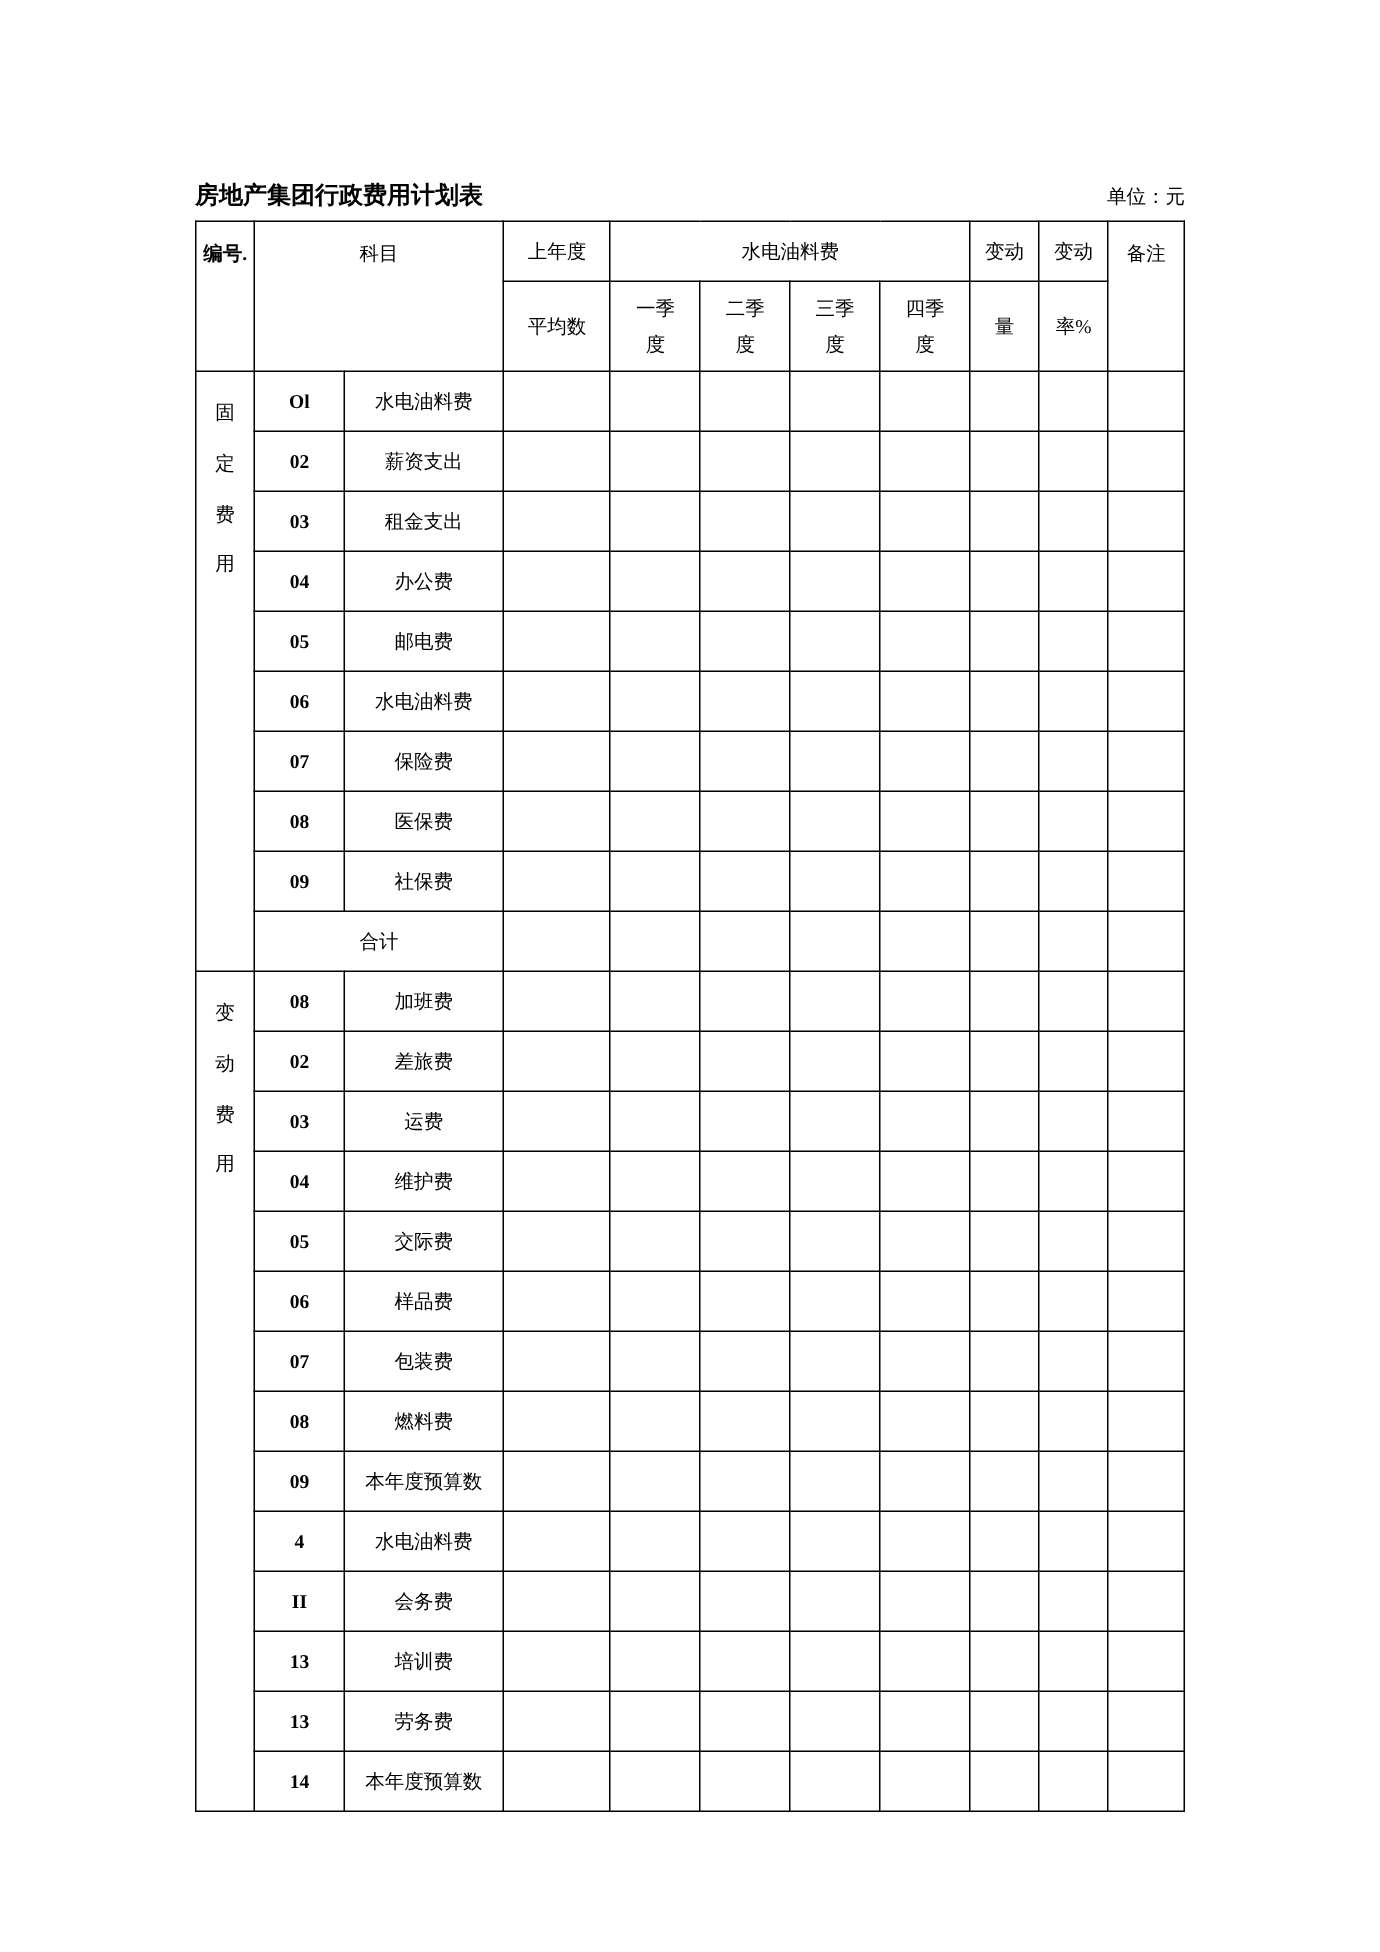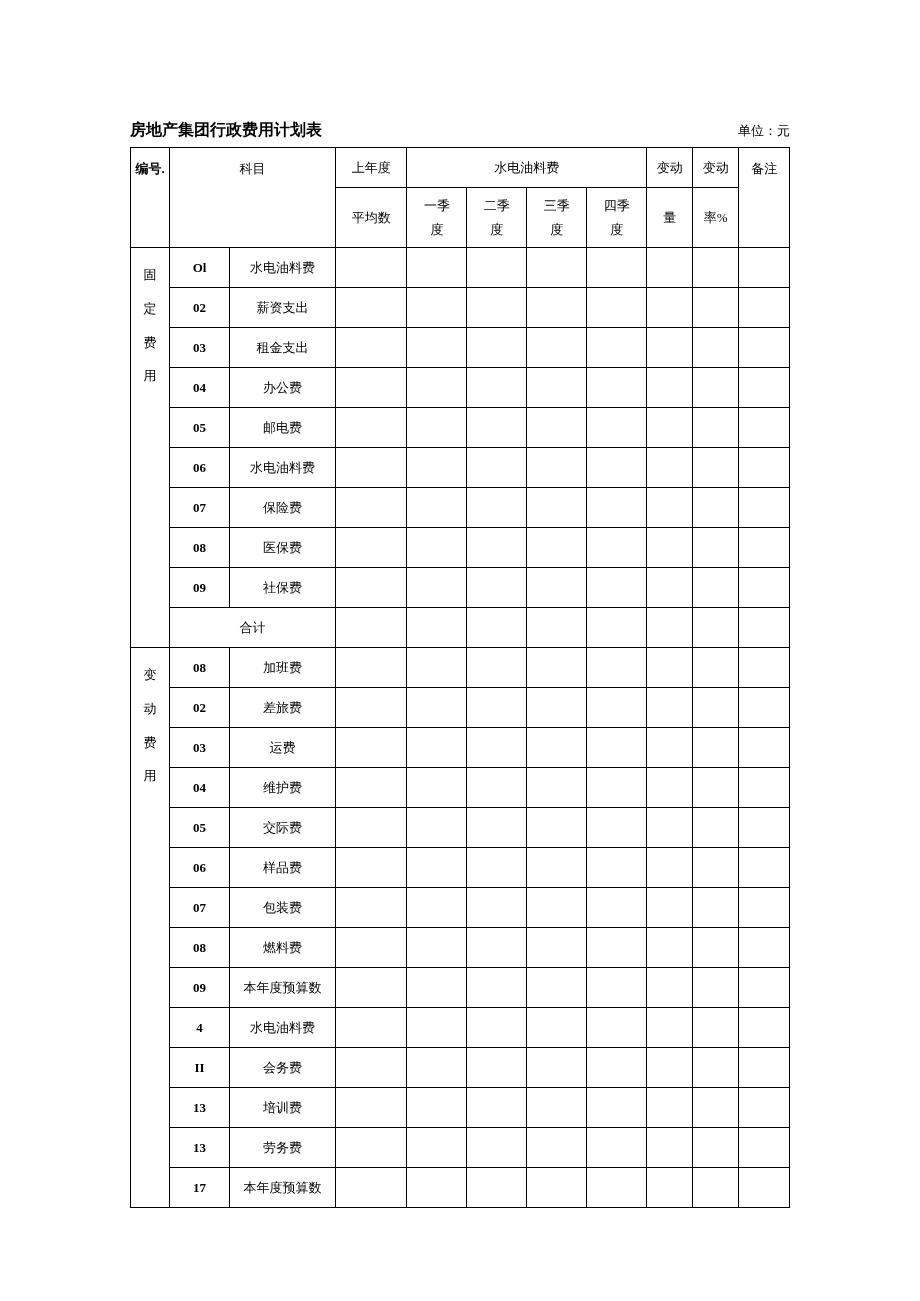--- a/index.html
+++ b/index.html
@@ -388,21 +388,21 @@
         <td></td>
         <td></td>
         <td></td>
         <td></td>
         <td></td>
         <td></td>
         <td></td>
         <td></td>
       </tr>
       <tr>
-        <td class="num-cell">17</td>
+        <td class="num-cell">14</td>
         <td>本年度预算数</td>
         <td></td>
         <td></td>
         <td></td>
         <td></td>
         <td></td>
         <td></td>
         <td></td>
         <td></td>
       </tr>

